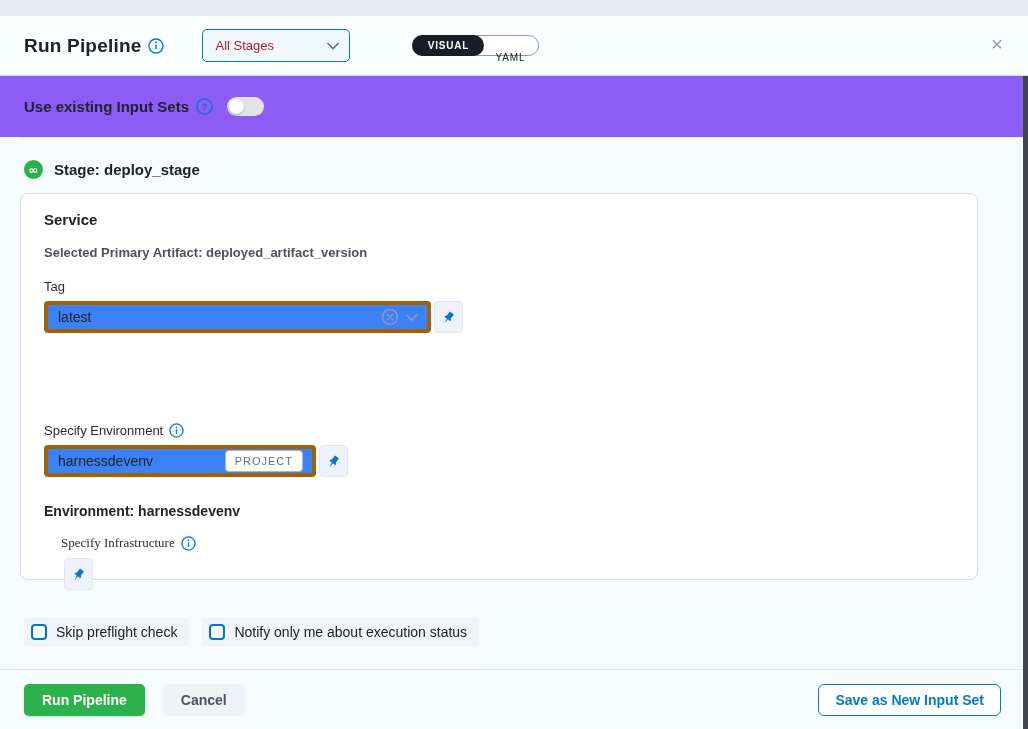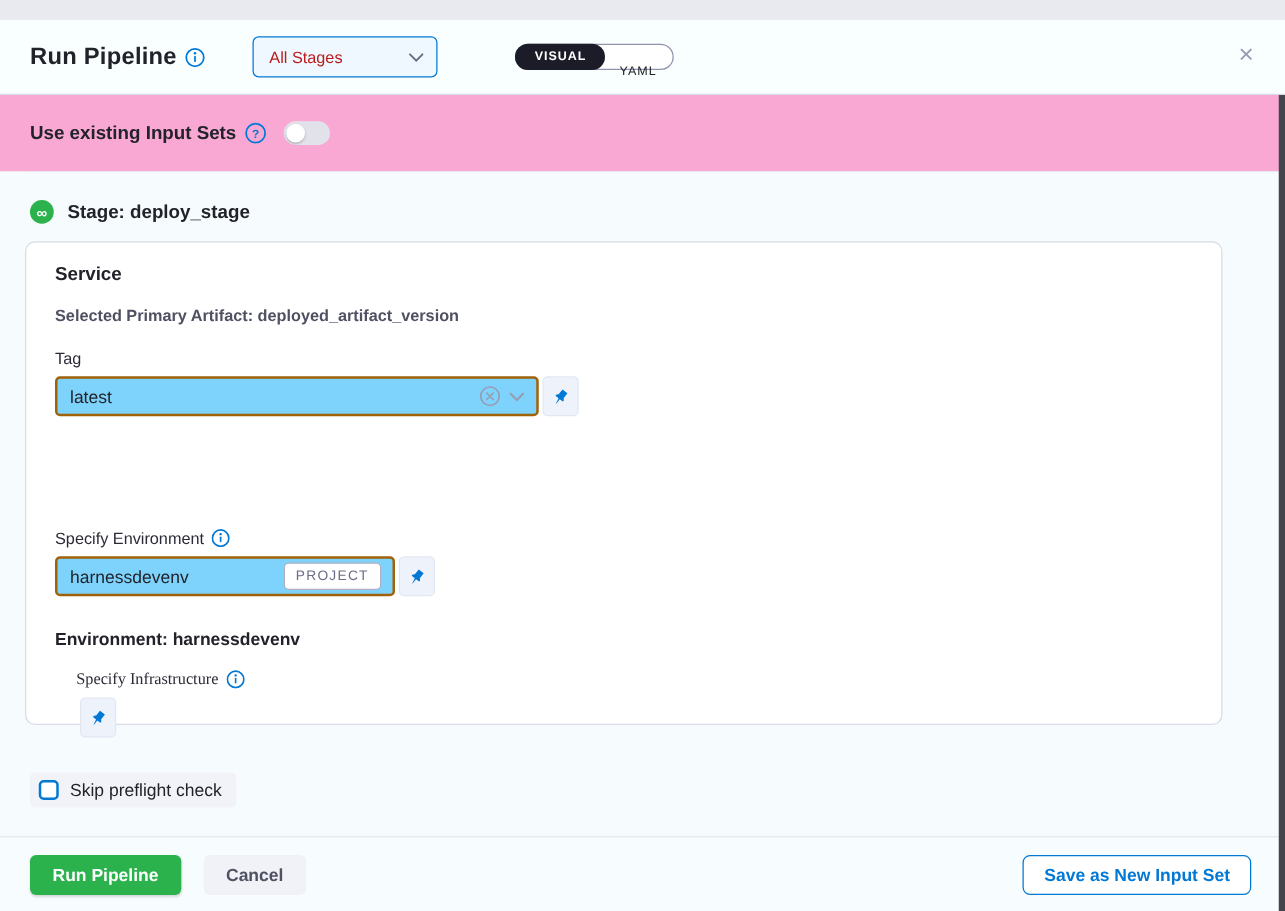--- a/index.html
+++ b/index.html
@@ -43,21 +43,21 @@
   }
   .close-btn {
     position:absolute; right:18px; top:14px; width:26px; height:26px;
     display:flex; align-items:center; justify-content:center;
     color:#9a9bb0; font-size:21px; cursor:pointer; line-height:1;
   }
 
   
   .inputsets-row {
     height:61px; display:flex; align-items:center;
-    padding-left:24px; background:#f9a8d4;
+    padding-left:24px; background:#8b5cf6;
   }
   .inputsets-label { font-size:15px; font-weight:bold; color:#22222a; }
   .help-icon { margin-left:7px; display:inline-flex; }
   .switch {
     margin-left:14px; width:37px; height:19px; border-radius:10px;
     background:#e2e3ea; position:relative; cursor:pointer;
   }
   .switch .knob {
     position:absolute; left:2px; top:2px; width:15px; height:15px;
     border-radius:50%; background:#fff; box-shadow:0 1px 2px rgba(0,0,0,.25);
@@ -77,21 +77,21 @@
   .card {
     margin-left:20px; width:958px; height:387px;
     background:#ffffff; border:1px solid #d9dbe6; border-radius:8px;
     padding:17px 24px 0 23px;
   }
   .card-title { font-size:15px; font-weight:bold; color:#22222a; }
   .artifact-line { margin-top:17px; font-size:13px; font-weight:bold; color:#4f5162; }
   .field-label { margin-top:19px; font-size:13px; color:#2b2b38; display:flex; align-items:center; gap:6px; }
   .input-row { margin-top:7px; display:flex; align-items:stretch; }
   .input-box {
-    height:32px; background:#7dd3fc; border:2px solid #a16207; border-radius:4px;
+    height:32px; background:#3b82f6; border:4px solid #a16207; border-radius:4px;
     display:flex; align-items:center; padding:0 9px 0 10px;
   }
   .input-box input {
     border:none; outline:none; flex:1; min-width:0;
     font-family:"Liberation Sans", sans-serif; font-size:14px; color:#22222a; background:transparent;
   }
   .ib-icon { display:inline-flex; margin-left:6px; cursor:pointer; }
   .pin-btn {
     width:29px; height:32px; margin-left:3px; border-radius:4px;
     background:#eef2fa; border:1px solid #e2e7f2;
@@ -261,20 +261,24 @@
           </div>
         </div>
       </div>
     </div>
 
     <div class="checks-row">
       <div class="check-pill">
         <span class="checkbox"></span>
         <span class="check-label">Skip preflight check</span>
       </div>
+      <div class="check-pill">
+        <span class="checkbox"></span>
+        <span class="check-label">Notify only me about execution status</span>
+      </div>
     </div>
 
     <div class="footer-divider"></div>
 
     <div class="footer">
       <button class="btn btn-run">Run Pipeline</button>
       <button class="btn btn-cancel">Cancel</button>
       <div class="flex-fill"></div>
       <button class="btn btn-save">Save as New Input Set</button>
     </div>

